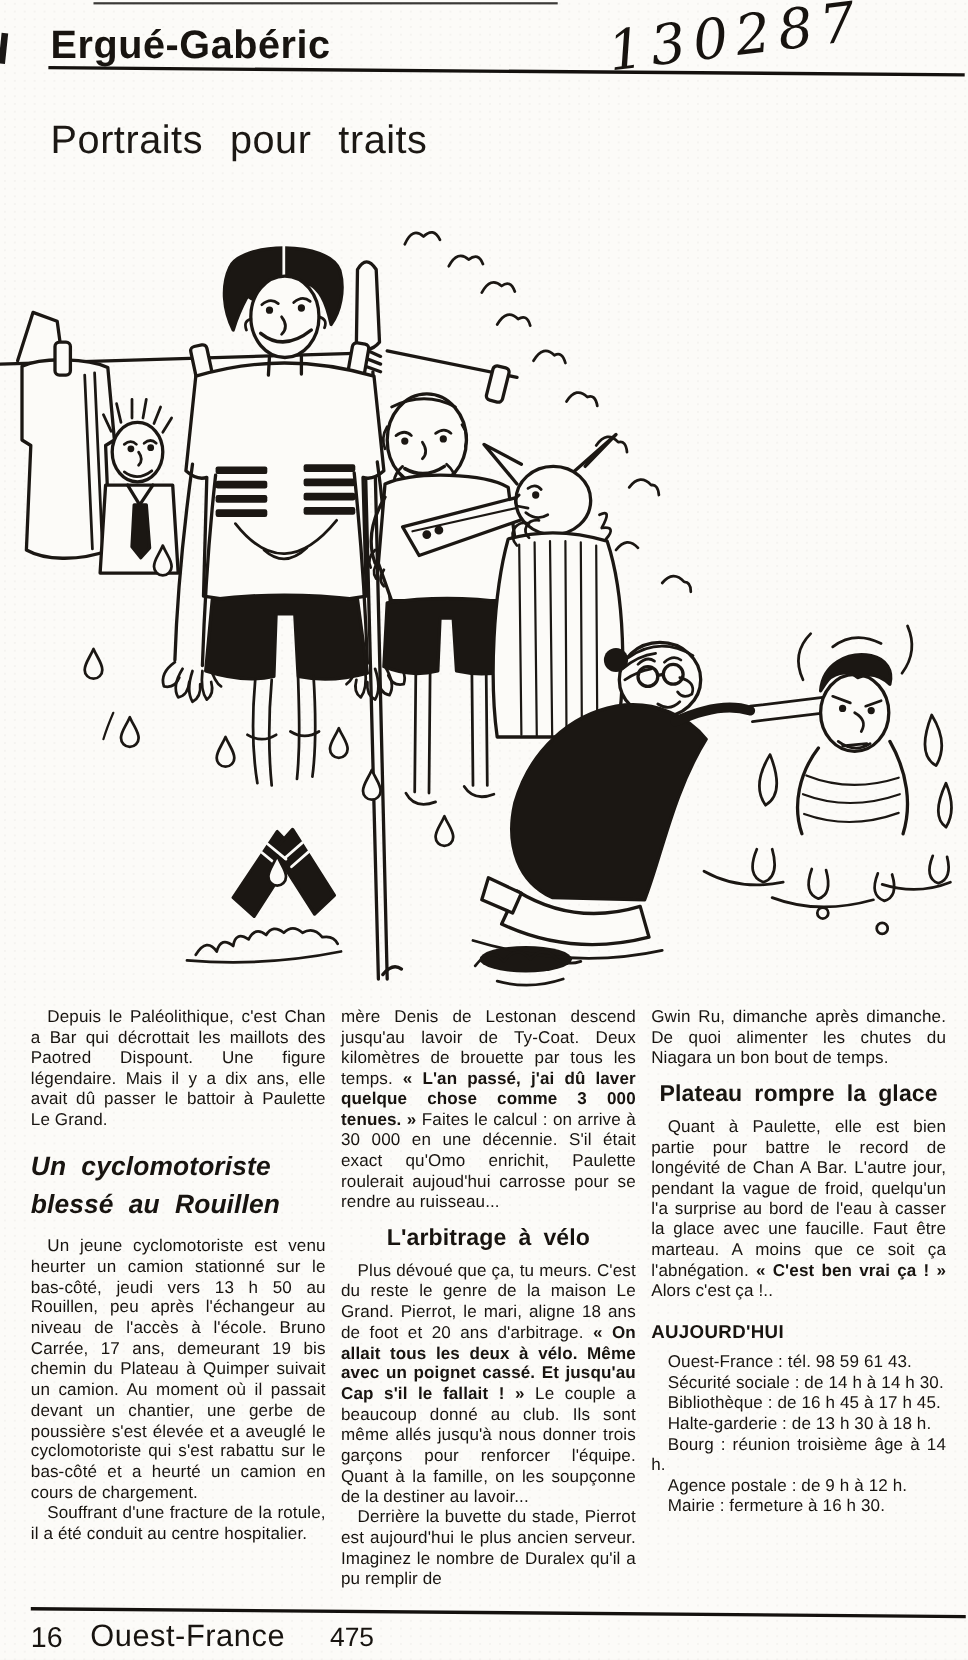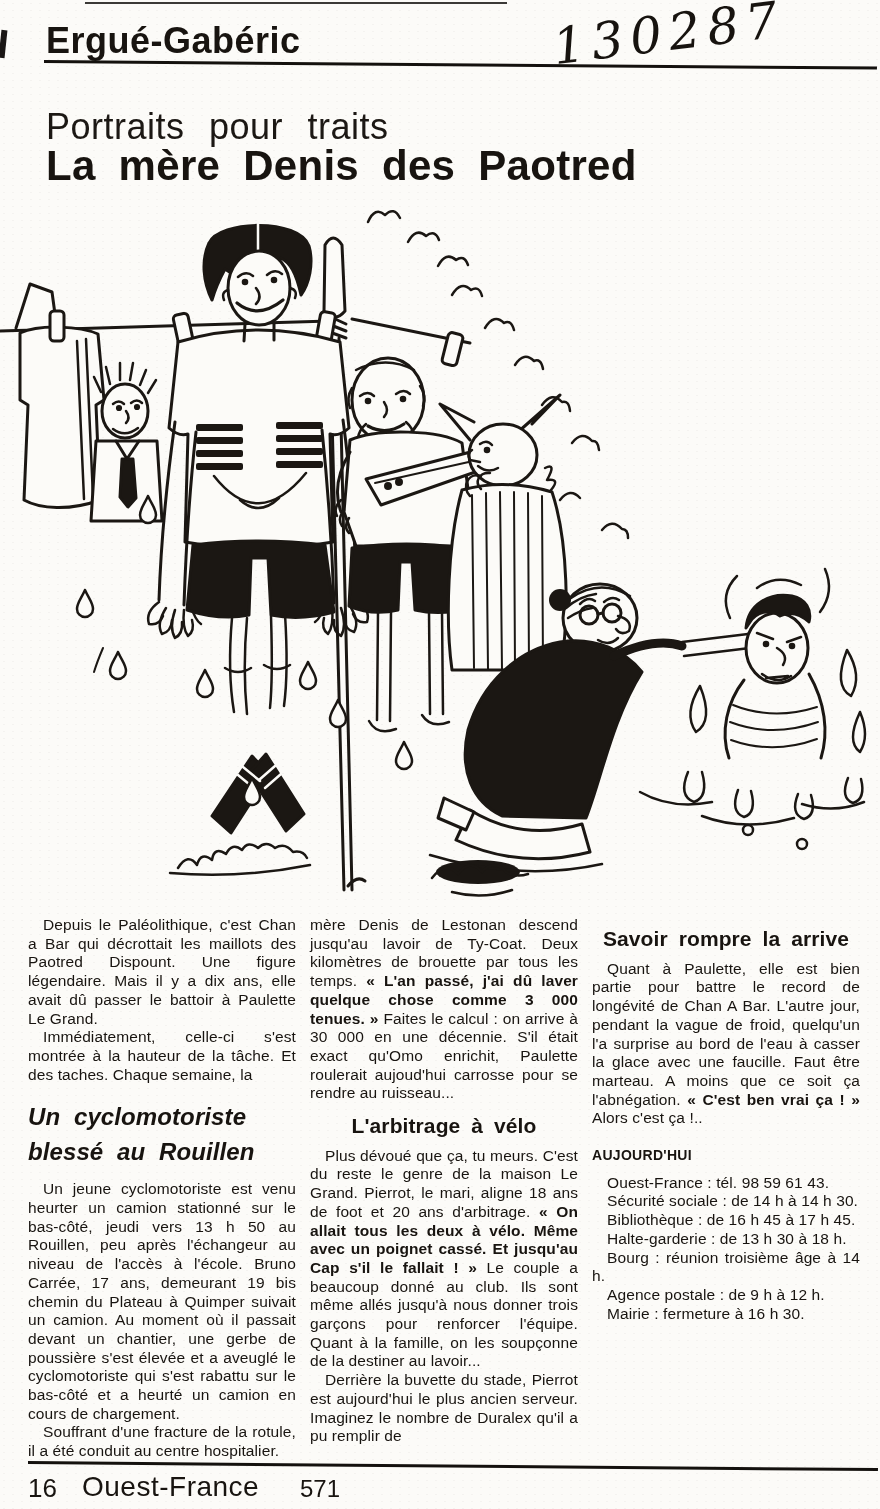--- a/index.html
+++ b/index.html
@@ -25,40 +25,39 @@
   .illustration{position:absolute;left:0;top:200px;width:880px;height:708px;}
   .illustration path,.illustration line,.illustration ellipse,.illustration circle,.illustration rect{vector-effect:non-scaling-stroke;}
   .columns{position:absolute;left:28px;top:916px;width:832px;display:grid;grid-template-columns:268px 268px 268px;column-gap:14px;}
   .col{font-size:15.5px;line-height:18.7px;text-align:justify;letter-spacing:.1px;}
   .col p{margin:0;text-indent:15px;}
   .col p.noindent{text-indent:0;}
   .col p + p{margin-top:0;}
   .col .bq{font-weight:bold;}
   .subhead-lg{font-size:24px;font-weight:bold;line-height:35px;word-spacing:7px;margin:15px 0 11px 0;text-align:left;font-style:italic;}
   .subhead-ctr{font-size:21px;font-weight:bold;text-align:center;word-spacing:5px;margin:14px 0 11px 0;}
-  .agenda-title{font-size:14px;font-weight:bold;letter-spacing:.3px;margin:18px 0 9px 0;text-align:left;}
+  .agenda-title{font-size:17px;font-weight:bold;letter-spacing:.3px;margin:18px 0 9px 0;text-align:left;}
   .footer-rule{position:absolute;left:28px;top:1461px;width:850px;height:3px;background:#14110e;transform:rotate(0.48deg);transform-origin:left center;}
   .footer{position:absolute;left:0;top:1470px;width:732px;height:39px;text-decoration:underline;}
   .footer .pageno{position:absolute;left:28px;top:3px;font-size:26px;}
   .footer .paper{position:absolute;left:82px;top:1px;font-size:28px;letter-spacing:.5px;}
   .footer .edition{position:absolute;left:300px;top:5px;font-size:24px;}
 </style>
 </head>
 <body>
 
 <div class="sheet">
 
   <div class="scan-top-line"></div>
   <div class="scan-left-mark"></div>
 
   <div class="section-title">Ergué-Gabéric</div>
   <div class="handwritten">130287</div>
   <div class="header-rule"></div>
   <div class="kicker">Portraits pour traits</div>
-  <div class="headline">La mère Denis des Paotred</div>
 
   <svg class="illustration" viewBox="0 0 880 708" fill="none" stroke="#1b1713" stroke-width="3" stroke-linecap="round" stroke-linejoin="round">
 
     <g>
       <path d="M0,131 L330,121"></path>
       <path d="M352,119 L470,143"></path>
     </g>
 
     <g>
       <path d="M325,45 q8,-14 17,0 l3,66 q-10,12 -21,1 z" fill="#fcfbf8"></path>
@@ -267,47 +266,47 @@
       <path d="M170,673 q70,6 140,-8"></path>
       <path d="M432,678 q14,-18 26,-4 q12,-16 24,-2 q12,-14 24,0 q10,6 22,2"></path>
       <path d="M452,692 q30,8 60,-2"></path>
     </g>
   </svg>
 
   <div class="columns">
 
     <div class="col">
       <p>Depuis le Paléolithique, c'est Chan a Bar qui décrottait les maillots des Paotred Dispount. Une figure légendaire. Mais il y a dix ans, elle avait dû passer le battoir à Paulette Le Grand.</p>
-      <p>Immédiatement, celle-ci s'est montrée à la hauteur de la tâche. Et des taches. Chaque semaine, la</p>
       <div class="subhead-lg">Un cyclomotoriste blessé au Rouillen</div>
       <p>Un jeune cyclomotoriste est venu heurter un camion stationné sur le bas-côté, jeudi vers 13 h 50 au Rouillen, peu après l'échangeur au niveau de l'accès à l'école. Bruno Carrée, 17 ans, demeurant 19 bis chemin du Plateau à Quimper suivait un camion. Au moment où il passait devant un chantier, une gerbe de poussière s'est élevée et a aveuglé le cyclomotoriste qui s'est rabattu sur le bas-côté et a heurté un camion en cours de chargement.</p>
       <p>Souffrant d'une fracture de la rotule, il a été conduit au centre hospitalier.</p>
     </div>
 
     <div class="col">
       <p class="noindent"><span>mère Denis de Lestonan descend jusqu'au lavoir de Ty-Coat. Deux kilomètres de brouette par tous les temps. </span><span class="bq">« L'an passé, j'ai dû laver quelque chose comme 3 000 tenues. »</span><span> Faites le calcul : on arrive à 30 000 en une décennie. S'il était exact qu'Omo enrichit, Paulette roulerait aujoud'hui carrosse pour se rendre au ruisseau...</span></p>
       <div class="subhead-ctr">L'arbitrage à vélo</div>
       <p><span>Plus dévoué que ça, tu meurs. C'est du reste le genre de la maison Le Grand. Pierrot, le mari, aligne 18 ans de foot et 20 ans d'arbitrage. </span><span class="bq">« On allait tous les deux à vélo. Même avec un poignet cassé. Et jusqu'au Cap s'il le fallait ! »</span><span> Le couple a beaucoup donné au club. Ils sont même allés jusqu'à nous donner trois garçons pour renforcer l'équipe. Quant à la famille, on les soupçonne de la destiner au lavoir...</span></p>
       <p>Derrière la buvette du stade, Pierrot est aujourd'hui le plus ancien serveur. Imaginez le nombre de Duralex qu'il a pu remplir de</p>
     </div>
 
     <div class="col">
-      <div class="subhead-ctr">Savoir rompre la arrive</div>
+      <p class="noindent">Gwin Ru, dimanche après dimanche. De quoi alimenter les chutes du Niagara un bon bout de temps.</p>
+      <div class="subhead-ctr">Plateau rompre la glace</div>
       <p><span>Quant à Paulette, elle est bien partie pour battre le record de longévité de Chan A Bar. L'autre jour, pendant la vague de froid, quelqu'un l'a surprise au bord de l'eau à casser la glace avec une faucille. Faut être marteau. A moins que ce soit ça l'abnégation. </span><span class="bq">« C'est ben vrai ça ! »</span><span> Alors c'est ça !..</span></p>
       <div class="agenda-title">AUJOURD'HUI</div>
       <p>Ouest-France : tél. 98 59 61 43.</p>
       <p>Sécurité sociale : de 14 h à 14 h 30.</p>
       <p>Bibliothèque : de 16 h 45 à 17 h 45.</p>
       <p>Halte-garderie : de 13 h 30 à 18 h.</p>
       <p>Bourg : réunion troisième âge à 14 h.</p>
       <p>Agence postale : de 9 h à 12 h.</p>
       <p>Mairie : fermeture à 16 h 30.</p>
     </div>
   </div>
 
   <div class="footer-rule"></div>
   <div class="footer">
     <span class="pageno">16</span>
     <span class="paper">Ouest-France</span>
-    <span class="edition">571</span>
+    <span class="edition">475</span>
   </div>
 
 </div>
 
 </body></html>

